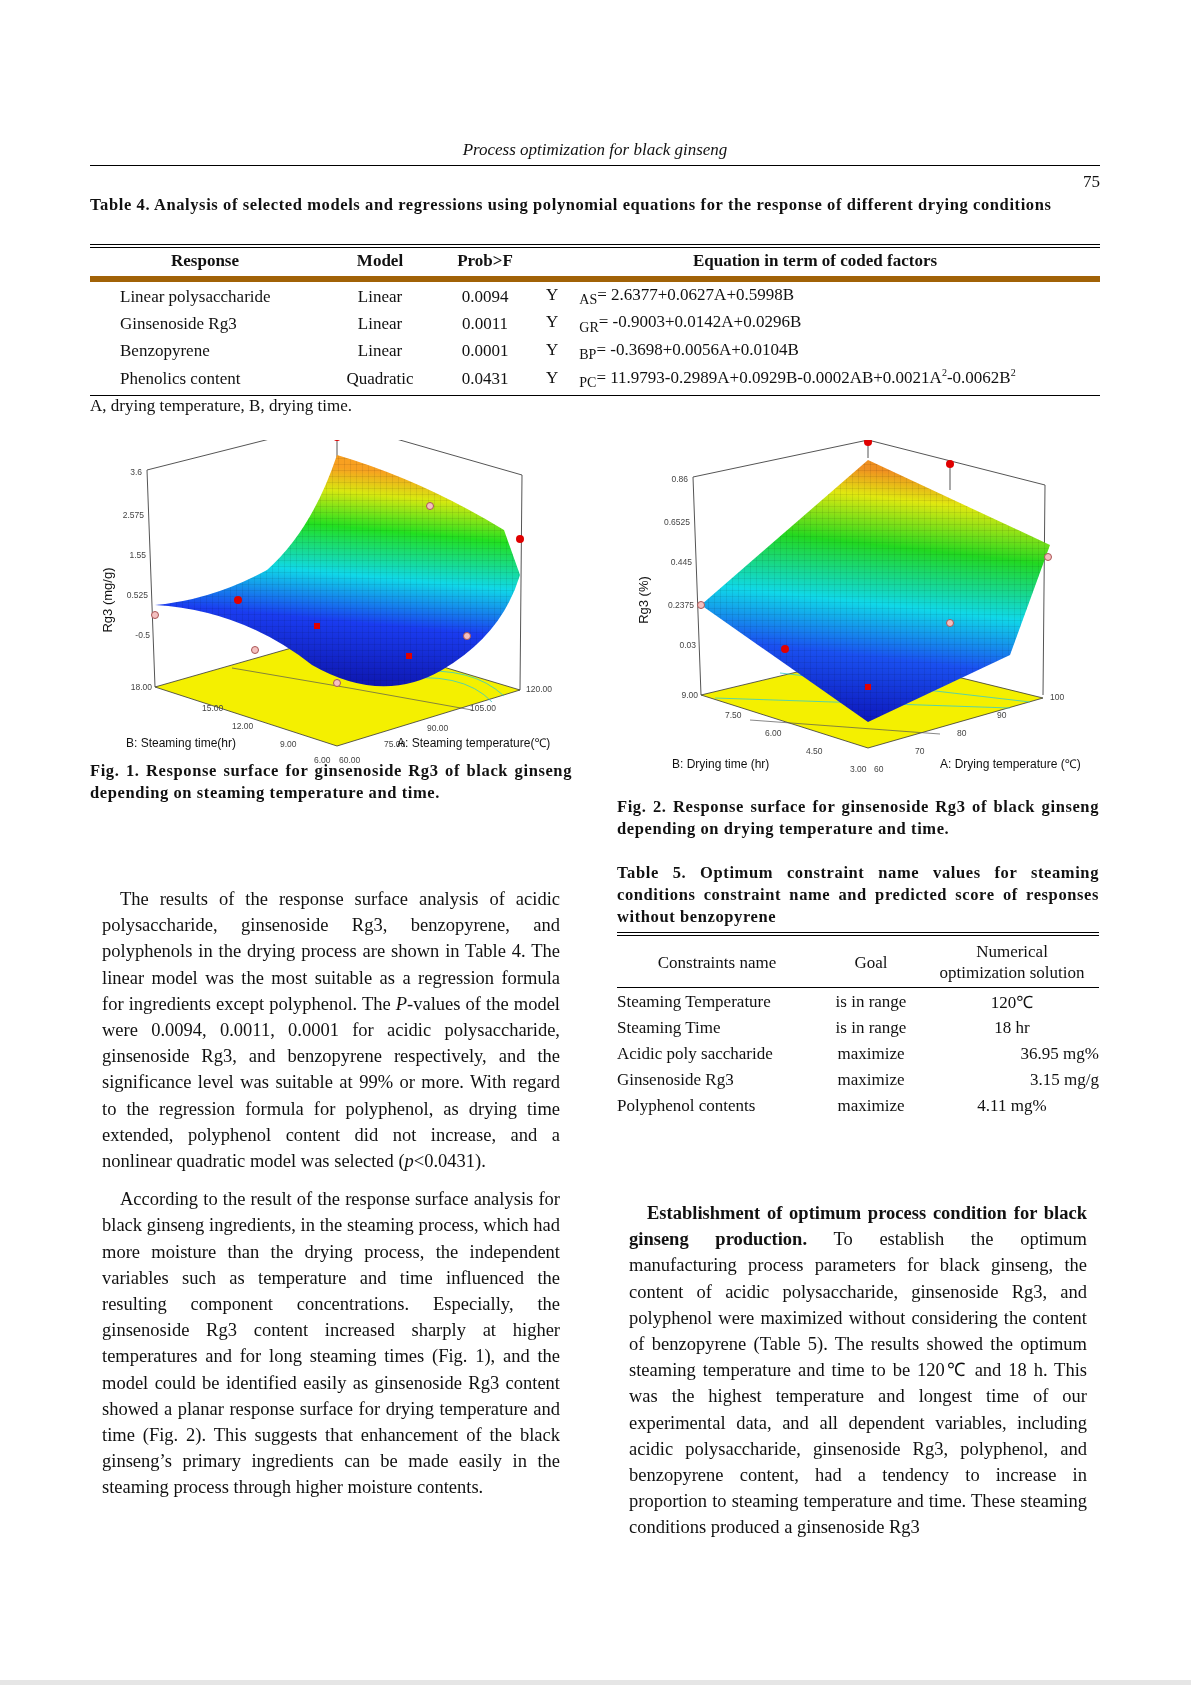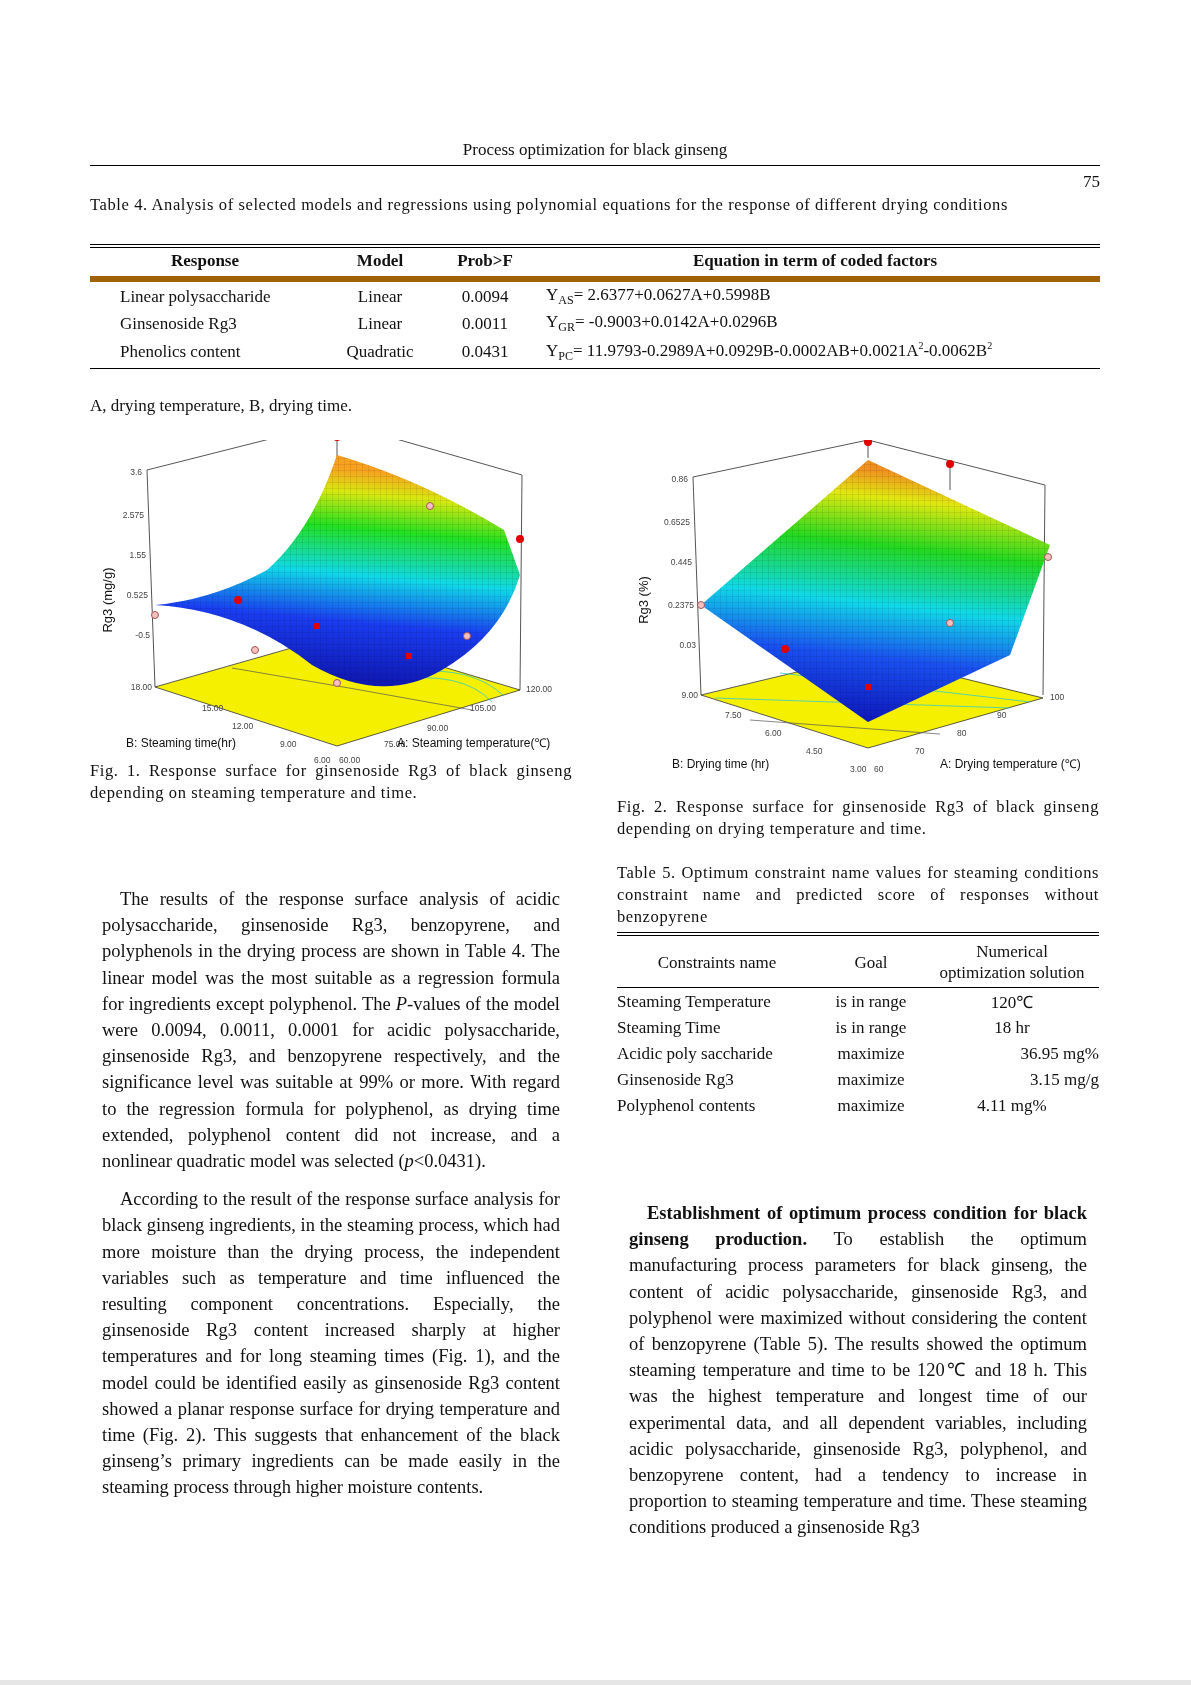--- a/index.html
+++ b/index.html
@@ -1,30 +1,30 @@
 <!DOCTYPE html>
 <html><head>
 <meta charset="utf-8">
 <style>
   html, body { margin: 0; padding: 0; background: #ffffff; }
   body { width: 1191px; height: 1685px; position: relative; font-family: "Liberation Serif", serif; color: #111; overflow: hidden; }
   .abs { position: absolute; }
   .running-head { left: 90px; top: 140px; width: 1010px; height: 22px; font-size: 17px; }
-  .running-head .title { position: absolute; left: 0; right: 0; text-align: center; }
+  .running-head .title { position: absolute; left: 0; right: 0; text-align: center; font-style: italic; }
   .running-head .page { position: absolute; right: 0; margin-top: 32px; }
   .head-rule { left: 90px; top: 165px; width: 1010px; border-top: 1.5px solid #000; }
-  .caption-bold { font-weight: normal; font-size: 16.5px; line-height: 22px; letter-spacing: 0.6px; text-align: justify; }
+  .caption-bold { font-weight: bold; font-size: 16.5px; line-height: 22px; letter-spacing: 0.6px; text-align: justify; }
   .table4-cap { left: 90px; top: 194px; width: 1010px; }
   table { border-collapse: collapse; font-size: 17px; }
   .t4 { position: absolute; left: 90px; top: 244px; width: 1010px; border-top: 1px solid #000; }
   .t4::before { content: ""; position: absolute; left: 0; right: 0; top: 2px; border-top: 1px solid #000; }
   .t4 th { font-weight: bold; padding: 6px 0 5px 0; border-bottom: 6px solid #a16207; }
   .t4 td { padding: 3px 0 1px 0; height: 22px; }
   .t4 tr.last td { border-bottom: 1px solid #000; padding-bottom: 4px; }
-  .t4 sub { font-size: 12px; }
+  .t4 sub { font-size: 14px; margin-left: 21px; }
   .t4 sup { font-size: 10px; }
   .t4-note { left: 90px; top: 396px; font-size: 17px; }
 
   .fig { background: #fff; }
   .fig1 { left: 92px; top: 440px; width: 480px; height: 340px; }
   .fig2 { left: 630px; top: 440px; width: 470px; height: 350px; }
   .fig svg { width: 100%; height: 100%; }
   .fig1-cap { left: 90px; top: 760px; width: 482px; }
   .fig2-cap { left: 617px; top: 796px; width: 482px; }
 
@@ -66,20 +66,26 @@
       <td style="padding-left:30px">Linear polysaccharide</td>
       <td style="text-align:center">Linear</td>
       <td style="text-align:center">0.0094</td>
       <td style="padding-left:16px"><span>Y</span><sub>AS</sub><span>= 2.6377+0.0627A+0.5998B</span></td>
     </tr>
     <tr>
       <td style="padding-left:30px">Ginsenoside Rg3</td>
       <td style="text-align:center">Linear</td>
       <td style="text-align:center">0.0011</td>
       <td style="padding-left:16px"><span>Y</span><sub>GR</sub><span>= -0.9003+0.0142A+0.0296B</span></td>
+    </tr>
+    <tr>
+      <td style="padding-left:30px">Benzopyrene</td>
+      <td style="text-align:center">Linear</td>
+      <td style="text-align:center">0.0001</td>
+      <td style="padding-left:16px"><span>Y</span><sub>BP</sub><span>= -0.3698+0.0056A+0.0104B</span></td>
     </tr>
     <tr class="last">
       <td style="padding-left:30px">Phenolics content</td>
       <td style="text-align:center">Quadratic</td>
       <td style="text-align:center">0.0431</td>
       <td style="padding-left:16px"><span>Y</span><sub>PC</sub><span>= 11.9793-0.2989A+0.0929B-0.0002AB+0.0021A</span><sup>2</sup><span>-0.0062B</span><sup>2</sup></td>
     </tr>
   </tbody>
 </table>
 <div class="abs t4-note">A, drying temperature, B, drying time.</div>

